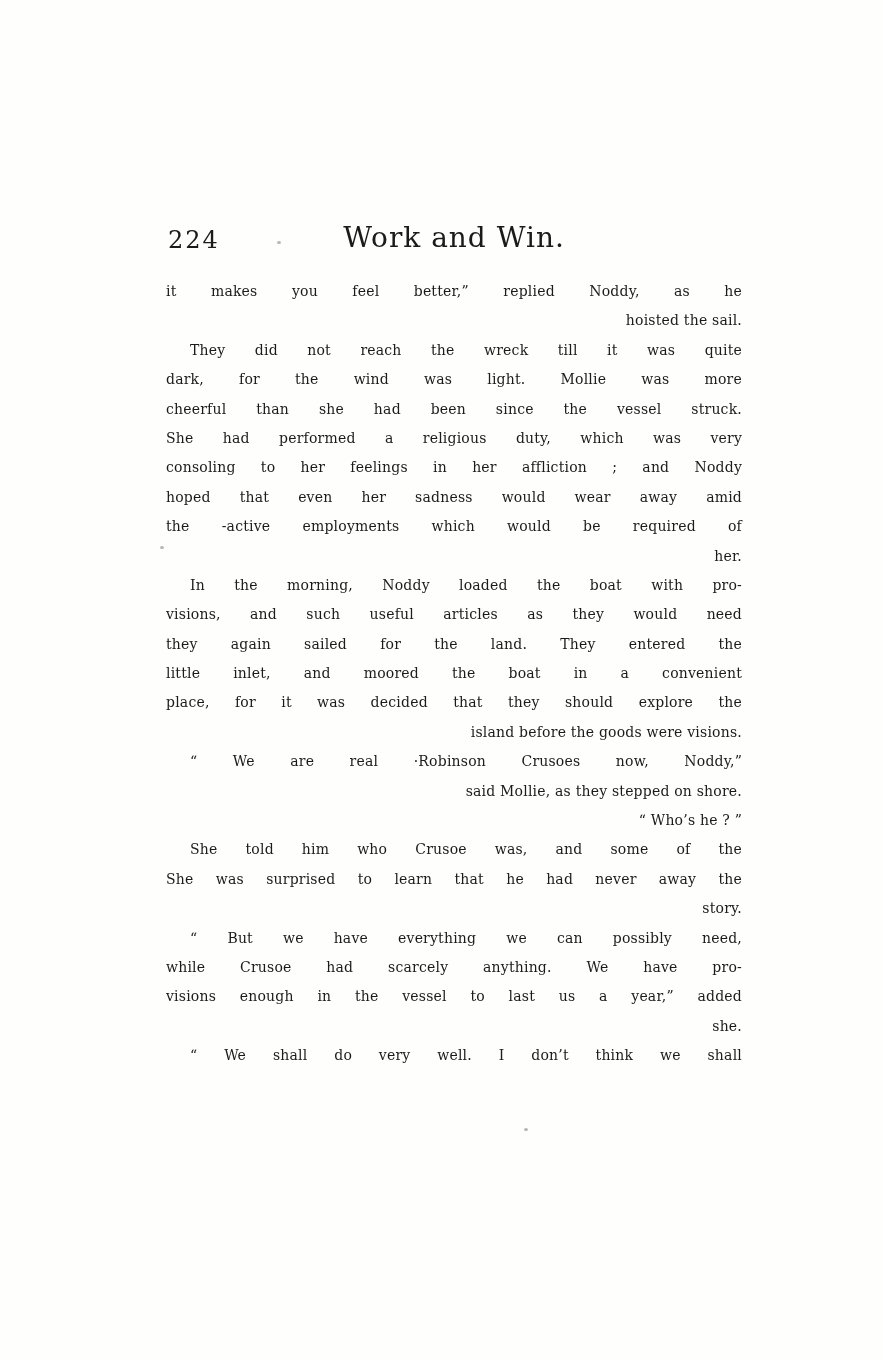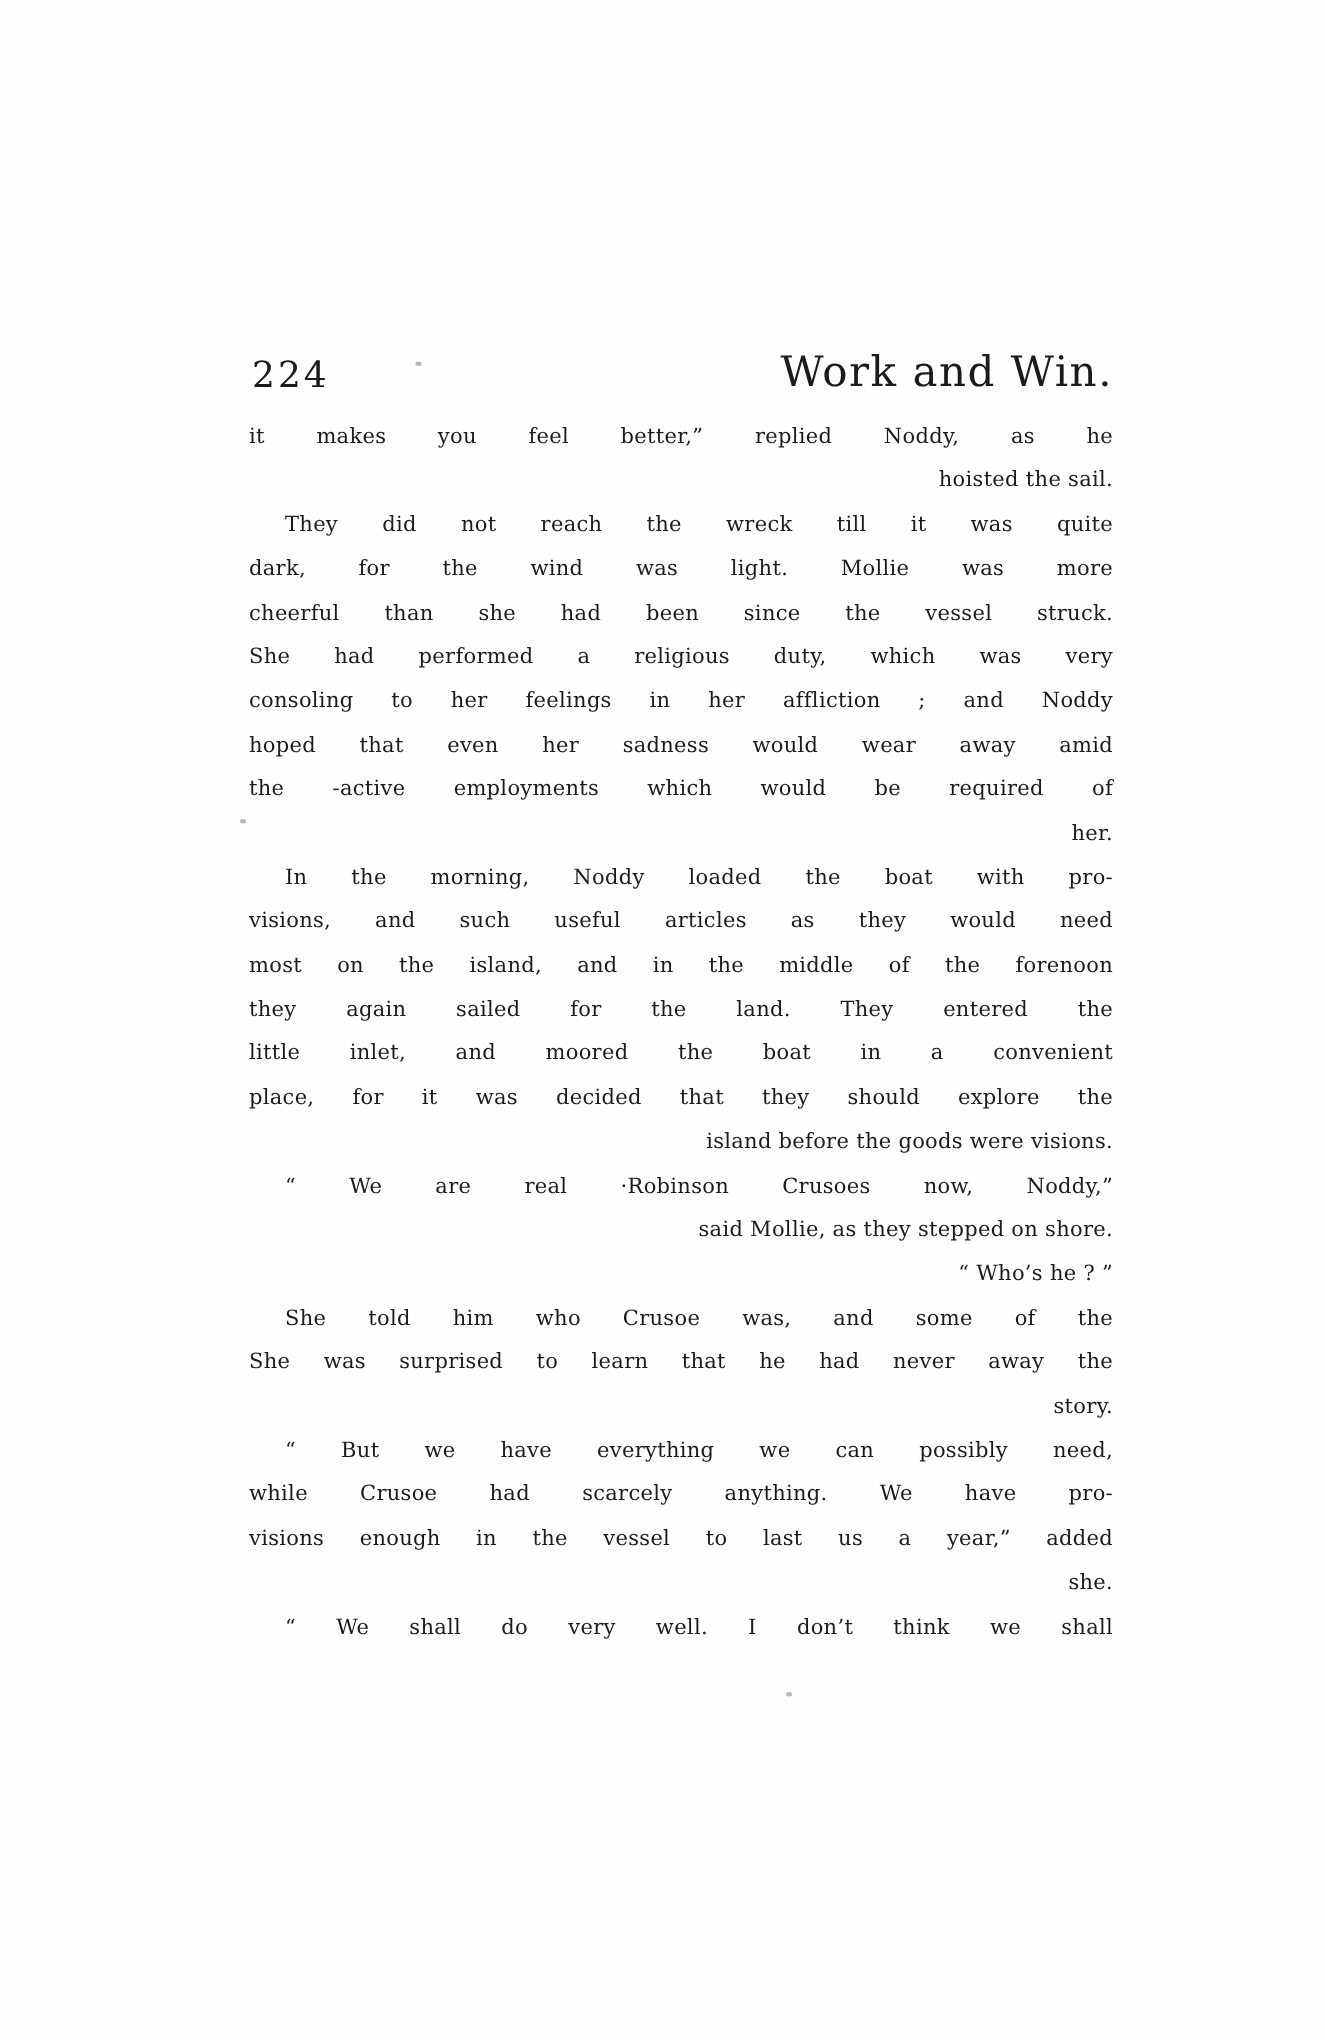--- a/index.html
+++ b/index.html
@@ -8,34 +8,34 @@
     width: 883px;
     height: 1360px;
     background: #fefefd;
     overflow: hidden;
     font-family: "DejaVu Serif", serif;
     color: #1b1b1b;
   }
   .page-header {
     position: absolute;
     left: 166px;
-    top: 231px;
+    top: 221px;
     width: 576px;
     height: 36px;
   }
   .page-number {
     position: absolute;
     left: 2px;
     top: 5px;
     font-size: 24px;
     letter-spacing: 2px;
   }
   .running-title {
     display: block;
-    text-align: right;
+    text-align: center;
     font-size: 28px;
     letter-spacing: 1px;
     white-space: nowrap;
   }
   .body-text {
     position: absolute;
     left: 166px;
     top: 277px;
     width: 576px;
     font-size: 14px;
@@ -76,21 +76,20 @@
       <div class="line j ind">They did not reach the wreck till it was quite</div>
       <div class="line j">dark, for the wind was light.  Mollie was more</div>
       <div class="line j">cheerful than she had been since the vessel struck.</div>
       <div class="line j">She had performed a religious duty, which was very</div>
       <div class="line j">consoling to her feelings in her affliction ; and Noddy</div>
       <div class="line j">hoped that even her sadness would wear away amid</div>
       <div class="line j">the -active employments which would be required of</div>
       <div class="line">her.</div>
       <div class="line j ind">In the morning, Noddy loaded the boat with pro-</div>
       <div class="line j">visions, and such useful articles as they would need</div>
-      <div class="line j">most on the island, and in the middle of the forenoon</div>
       <div class="line j">they again sailed for the land.  They entered the</div>
       <div class="line j">little inlet, and moored the boat in a convenient</div>
       <div class="line j">place, for it was decided that they should explore the</div>
       <div class="line">island before the goods were visions.</div>
       <div class="line j ind">“ We are real ·Robinson Crusoes now,  Noddy,”</div>
       <div class="line">said Mollie, as they stepped on shore.</div>
       <div class="line ind">“ Who’s he ? ”</div>
       <div class="line j ind">She told him who Crusoe was, and some of the</div>
       <div class="line j">She was surprised to learn that he had never away the</div>
       <div class="line">story.</div>

